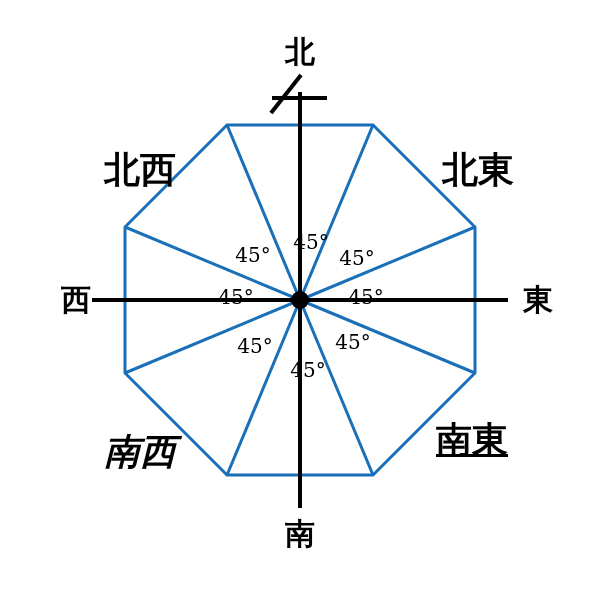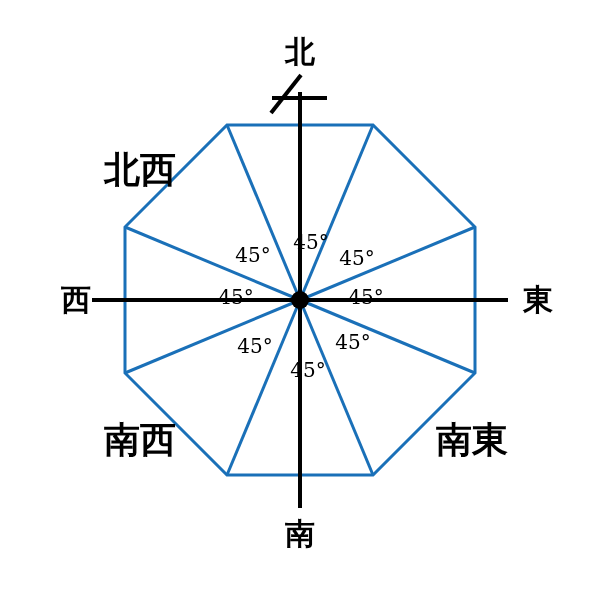--- a/index.html
+++ b/index.html
@@ -75,28 +75,29 @@
     <g id="north-marker" stroke="#000000" stroke-width="4" fill="none" stroke-linecap="butt">
       <line x1="271" y1="113" x2="301" y2="75"></line>
       <line x1="272" y1="98" x2="327" y2="98"></line>
     </g>
 
     <circle id="center-dot" cx="300" cy="300" r="9" fill="#000000"></circle>
   </svg>
 
   <div class="label cardinal-label" style="left:300px; top:52px; transform:translate(-50%,-50%);">北</div>
 
+  <div class="label ordinal-label" style="left:478px; top:170px; transform:translate(-50%,-50%);">北東</div>
 
   <div class="label cardinal-label" style="left:538px; top:300px; transform:translate(-50%,-50%);">東</div>
 
-  <div class="label ordinal-label" style="left:472px; top:440px; transform:translate(-50%,-50%);">南東</div>
+  <div class="label ordinal-label" style="left:472px; top:440px; transform:translate(-50%,-50%);text-decoration:underline;">南東</div>
 
   <div class="label cardinal-label" style="left:300px; top:534px; transform:translate(-50%,-50%);">南</div>
 
-  <div class="label ordinal-label" style="left:140px; top:440px; transform:translate(-50%,-50%);">南西</div>
+  <div class="label ordinal-label" style="left:140px; top:452px; transform:translate(-50%,-50%);font-style:italic;">南西</div>
 
   <div class="label cardinal-label" style="left:76px; top:300px; transform:translate(-50%,-50%);">西</div>
 
   <div class="label ordinal-label" style="left:140px; top:170px; transform:translate(-50%,-50%);">北西</div>
 
   <div class="label angle-label" style="left:311px; top:242px; transform:translate(-50%,-50%);">45°</div>
 
   <div class="label angle-label" style="left:357px; top:258px; transform:translate(-50%,-50%);">45°</div>
 
   <div class="label angle-label" style="left:366px; top:297px; transform:translate(-50%,-50%);">45°</div>

